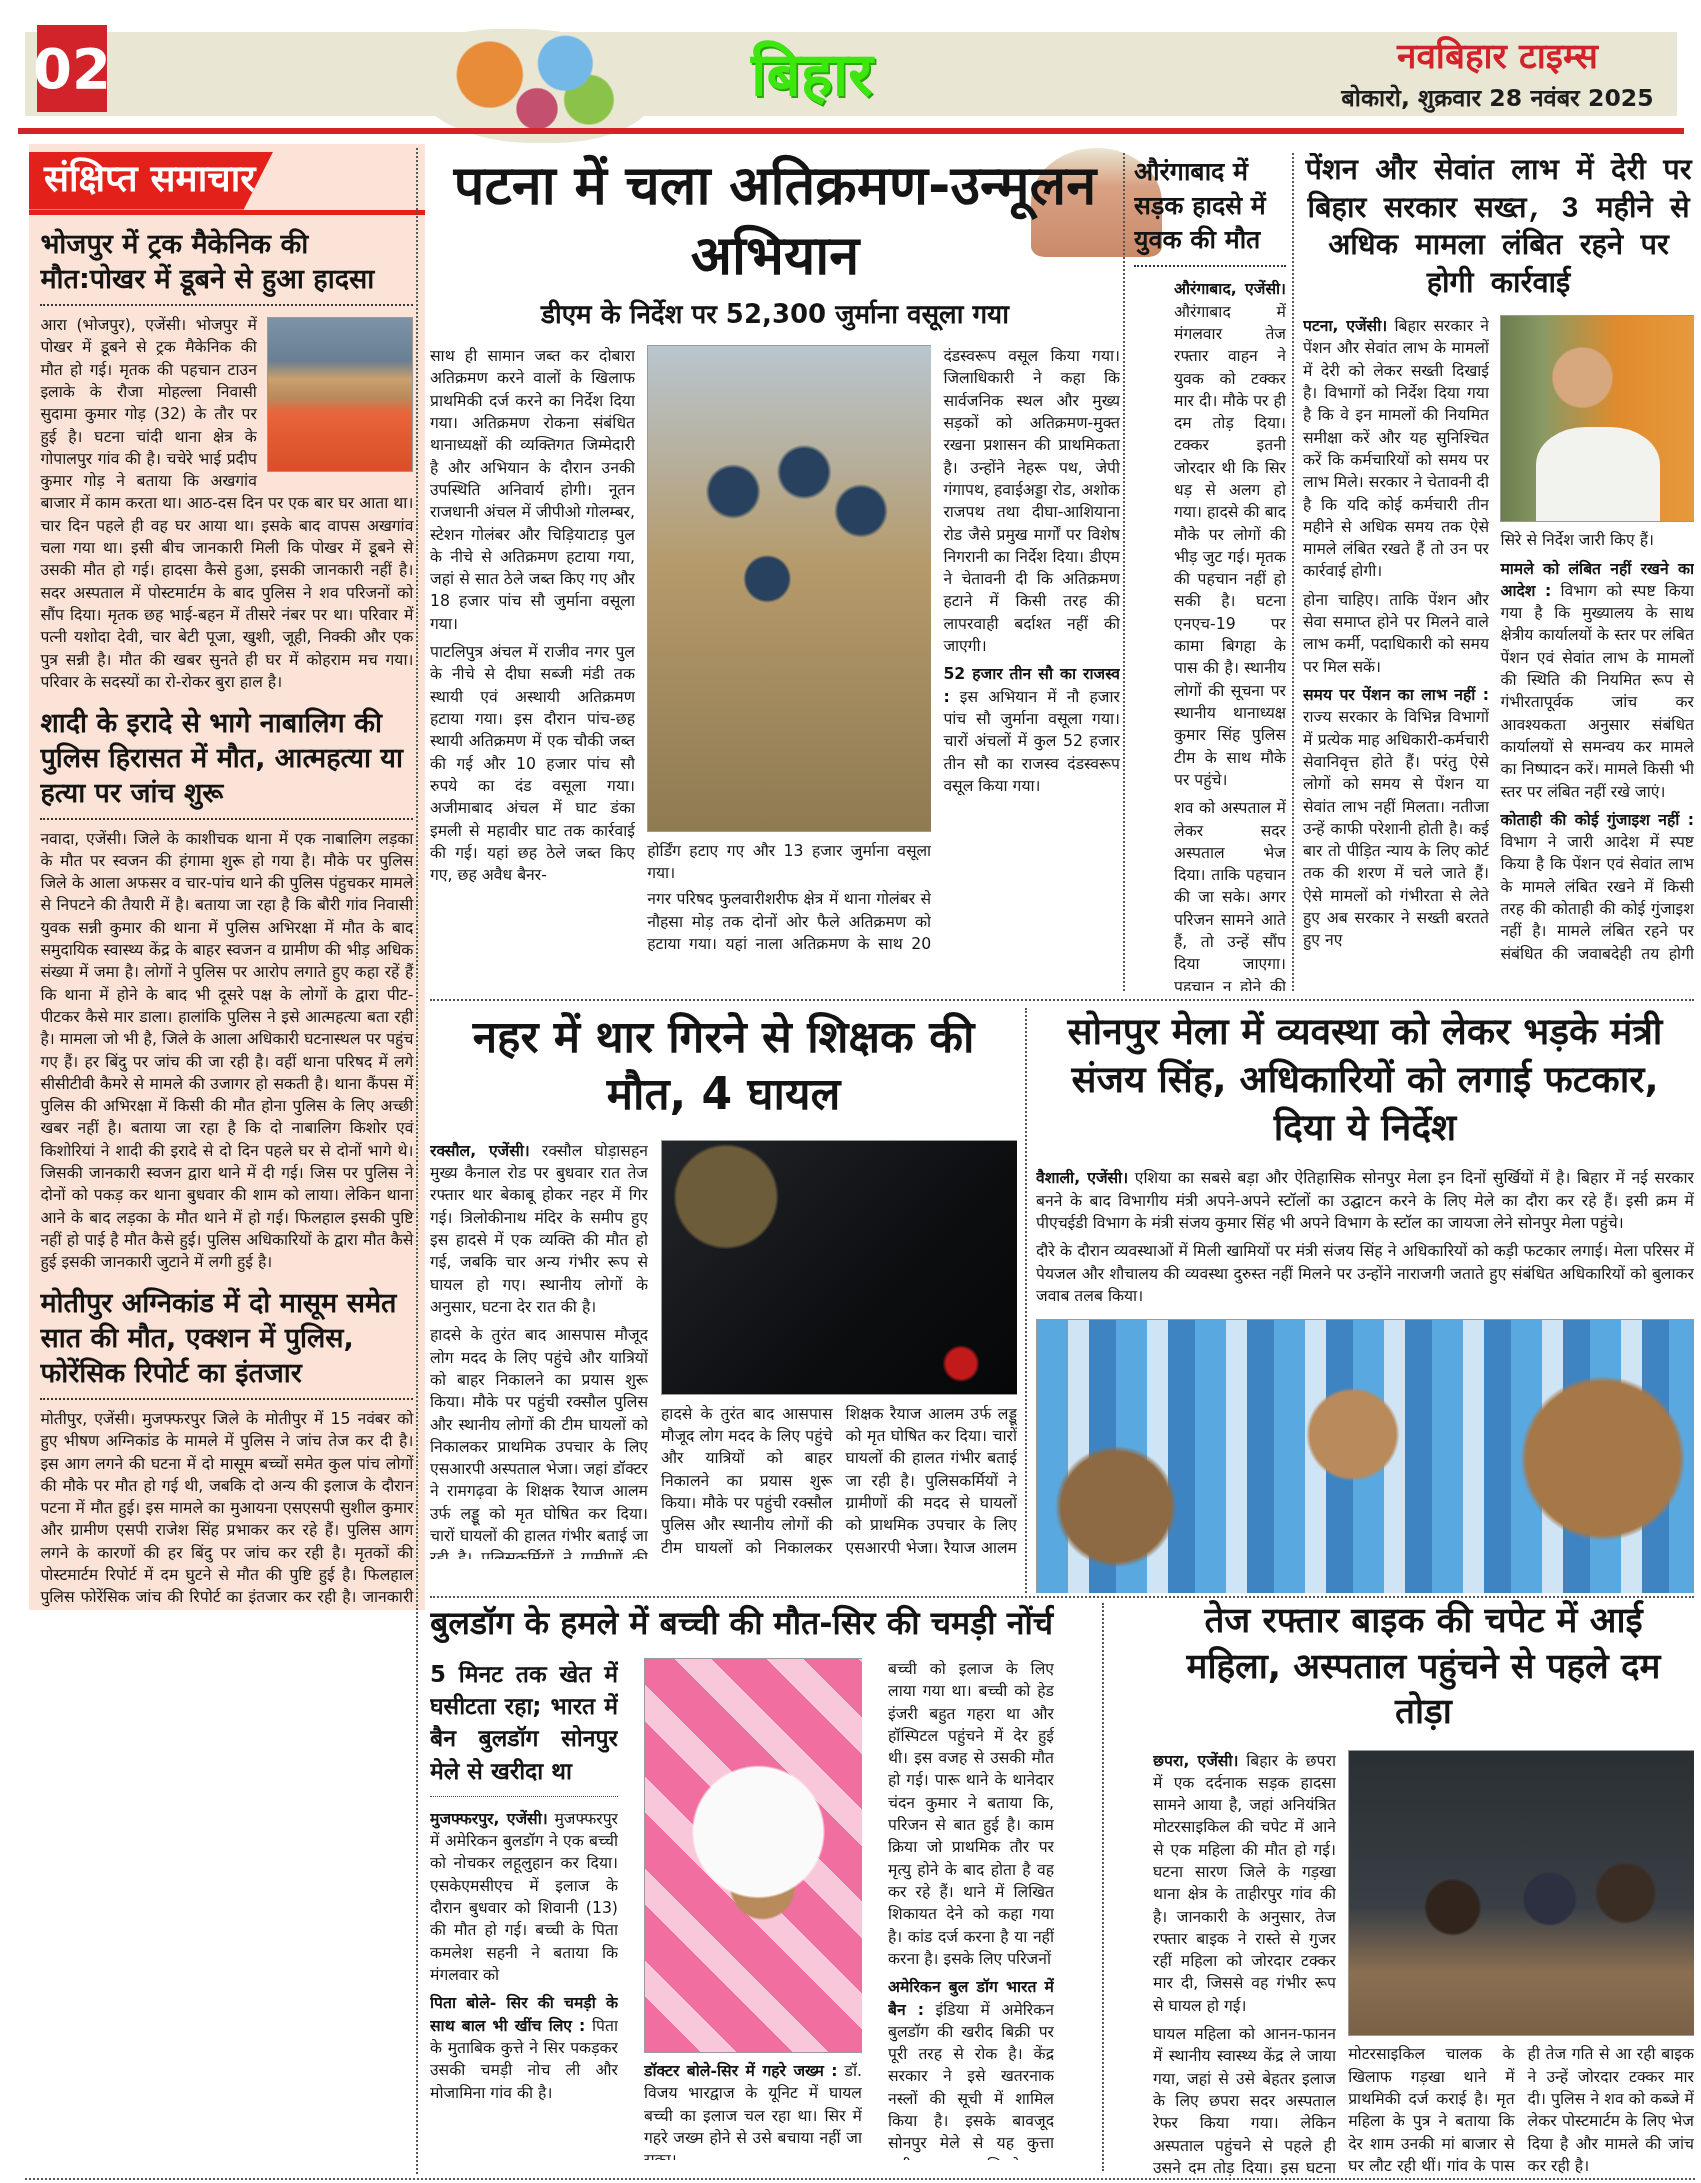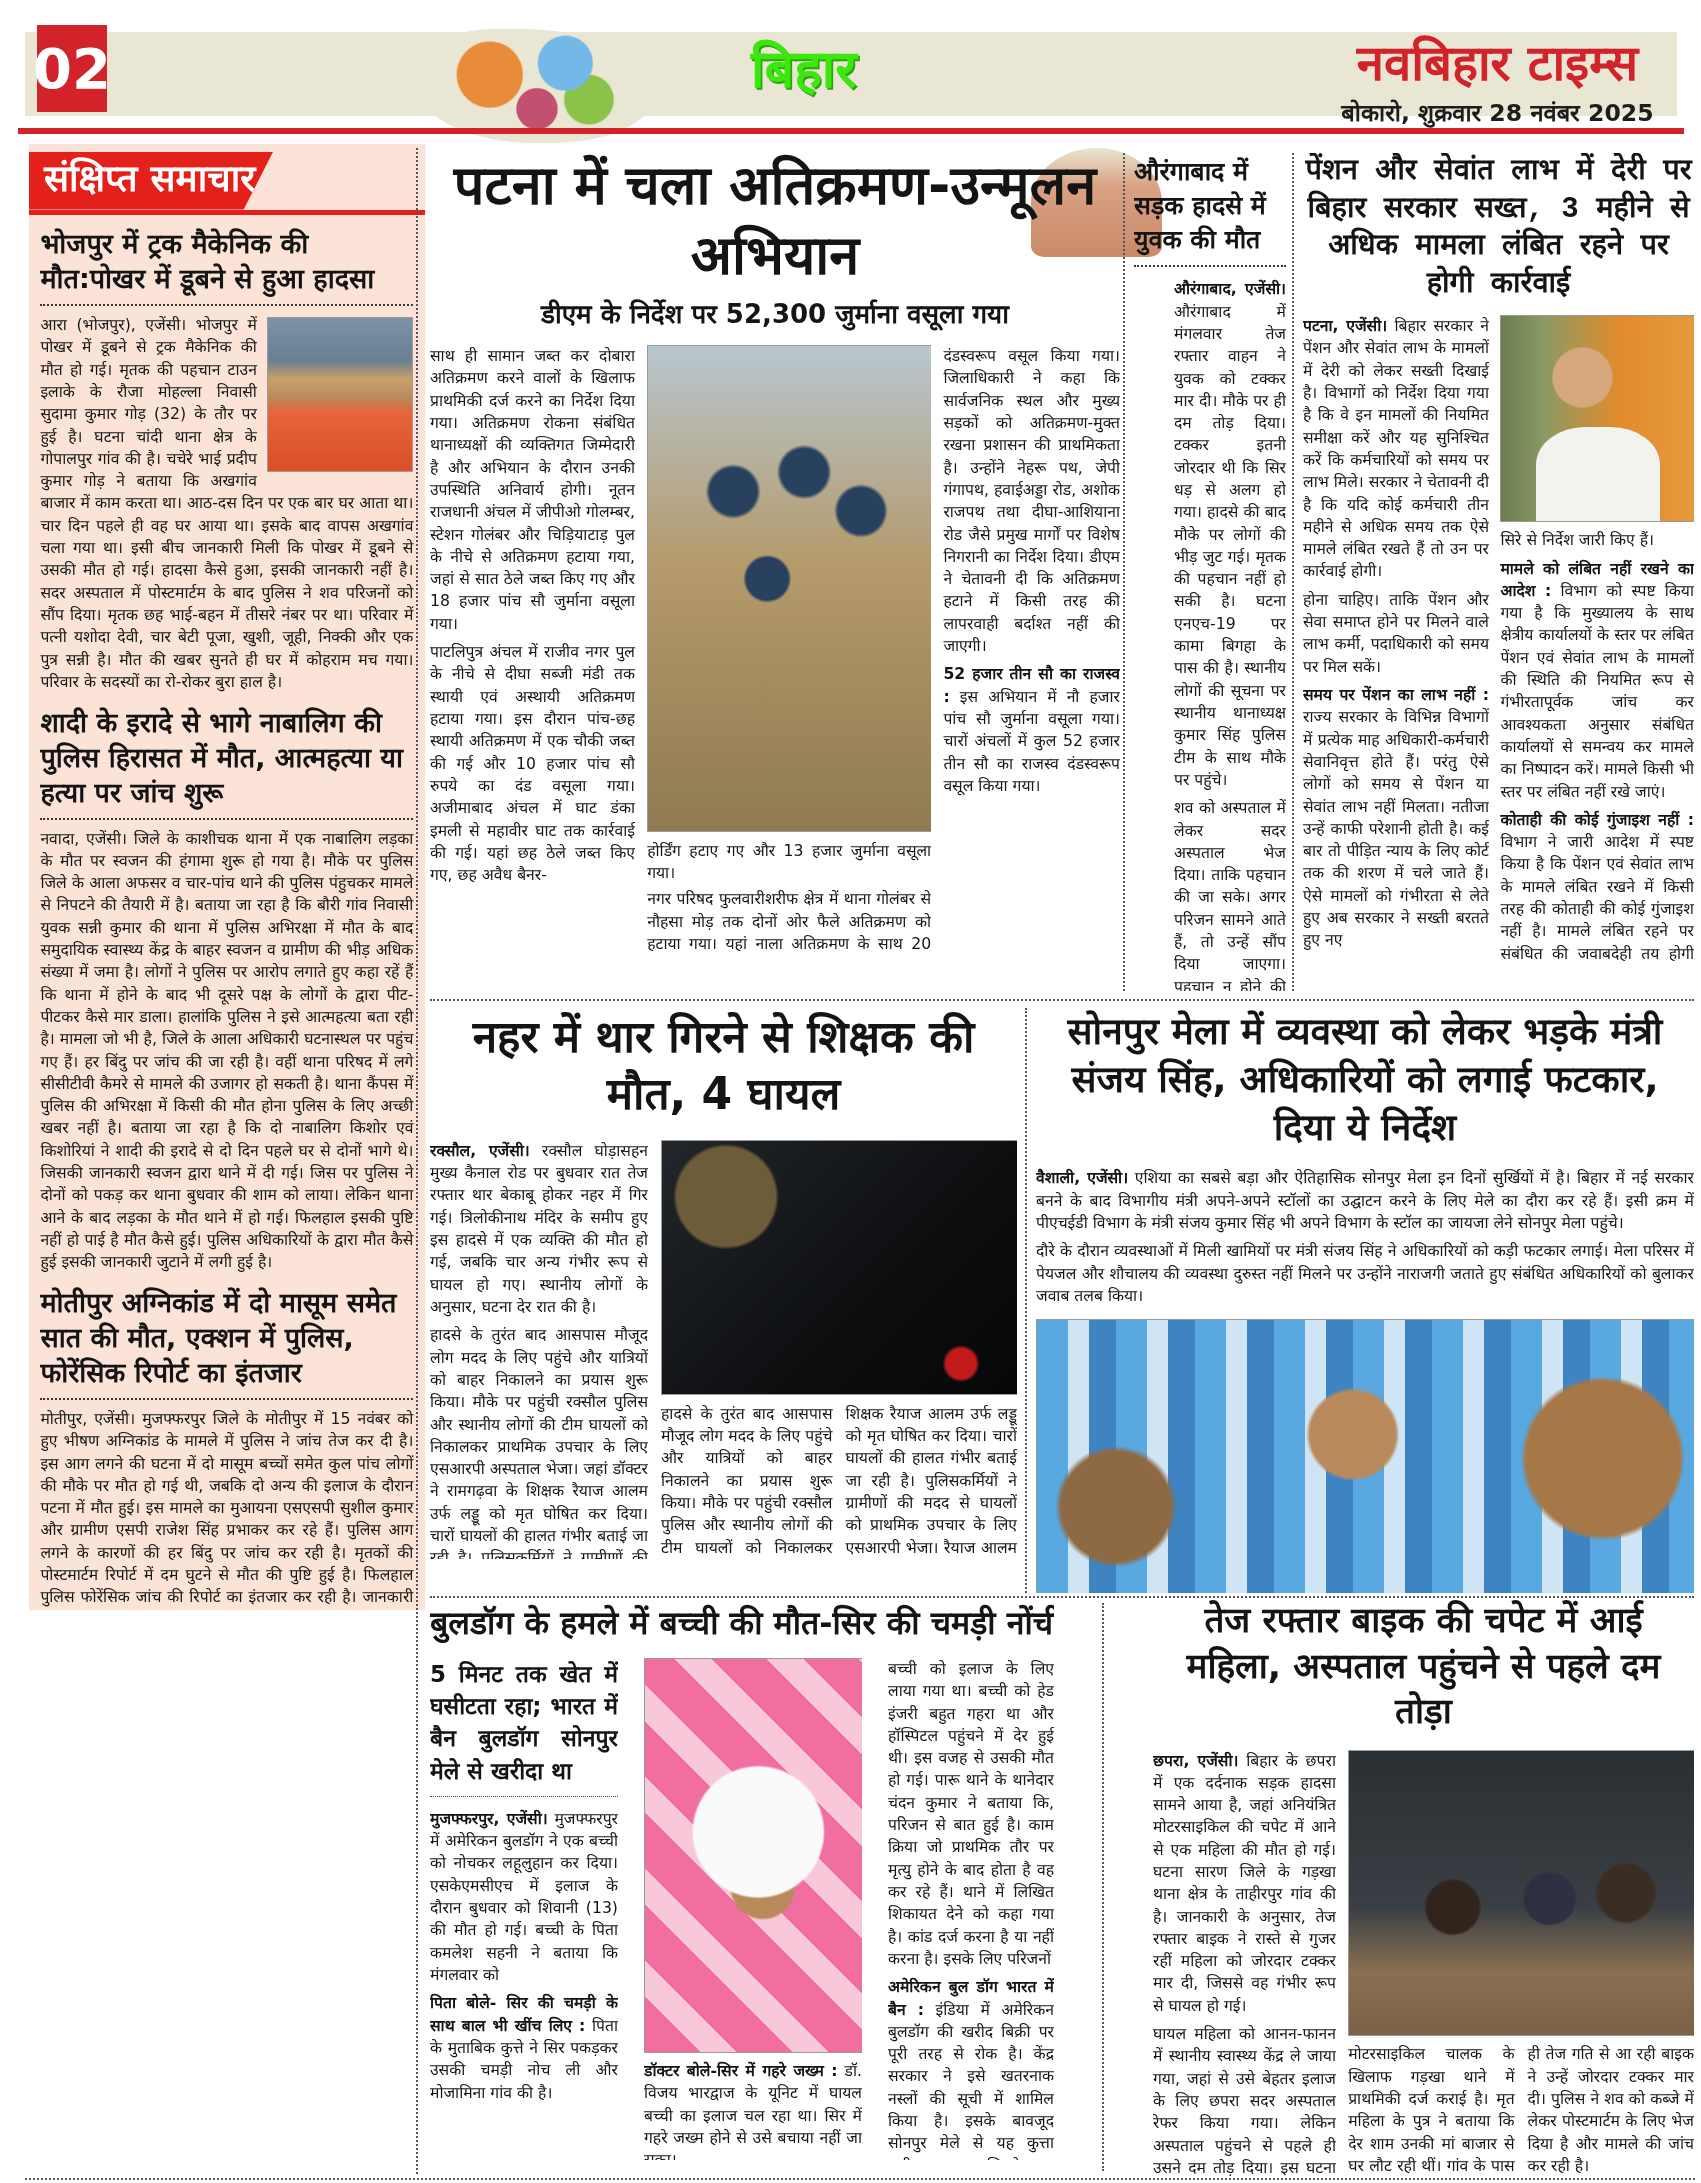--- a/index.html
+++ b/index.html
@@ -5,22 +5,22 @@
   html,body{margin:0;padding:0;background:#fff;}
   #page{position:relative;width:1701px;height:2733px;background:#fff;overflow:hidden;
         font-family:"DejaVu Sans","Liberation Sans",sans-serif;color:#141414;}
   .abs{position:absolute;}
   .b{font-weight:700;}
   .jt{text-align:justify;}
   
   .strip{background:#e9e6d3;}
   .pagenum{background:#d2232a;color:#fff;font-weight:800;font-size:56px;
            display:flex;align-items:center;justify-content:center;}
-  .bihar{color:#3ce60e;font-weight:800;font-size:52px;text-shadow:1.7px 1.7px 0 #2aa708;}
-  .masthead{color:#d2232a;font-weight:800;font-size:49px;line-height:1.05;text-align:center;}
+  .bihar{color:#3ce60e;font-weight:800;font-size:60px;text-shadow:1.7px 1.7px 0 #2aa708;}
+  .masthead{color:#d2232a;font-weight:800;font-size:35px;line-height:1.05;text-align:center;}
   .dateline{color:#1d1d1d;font-weight:700;font-size:23.6px;text-align:center;margin-top:6.1px;}
   .redrule{background:#d2232a;}
   
   .photo{position:relative;overflow:hidden;border:0.4px solid #9a9a9a;}
   .ph-mech{background:linear-gradient(180deg,#7b93a8 0%,#6a7f92 28%,#caa06b 40%,#b98a5c 52%,#e8643a 62%,#d84f28 100%);}
   .ph-police{background:
      radial-gradient(circle at 30% 30%,#27415e 0 6%,transparent 7%),
      radial-gradient(circle at 55% 26%,#27415e 0 6%,transparent 7%),
      radial-gradient(circle at 75% 34%,#27415e 0 6%,transparent 7%),
      radial-gradient(circle at 42% 48%,#27415e 0 7%,transparent 8%),

